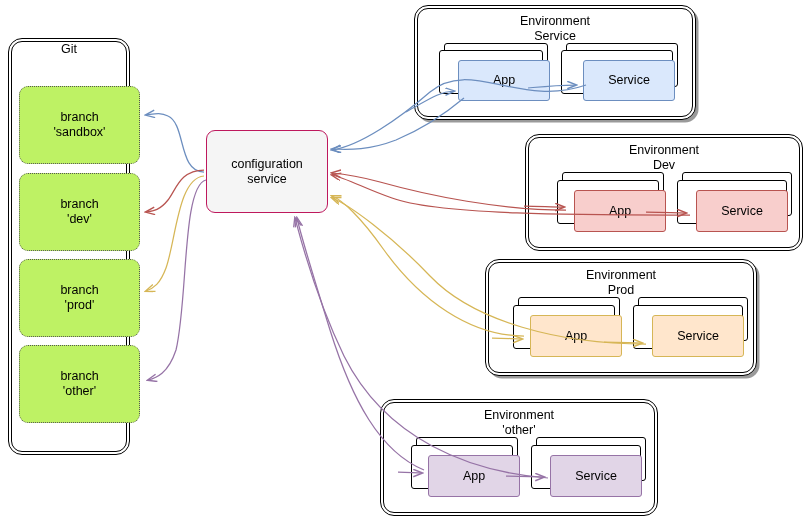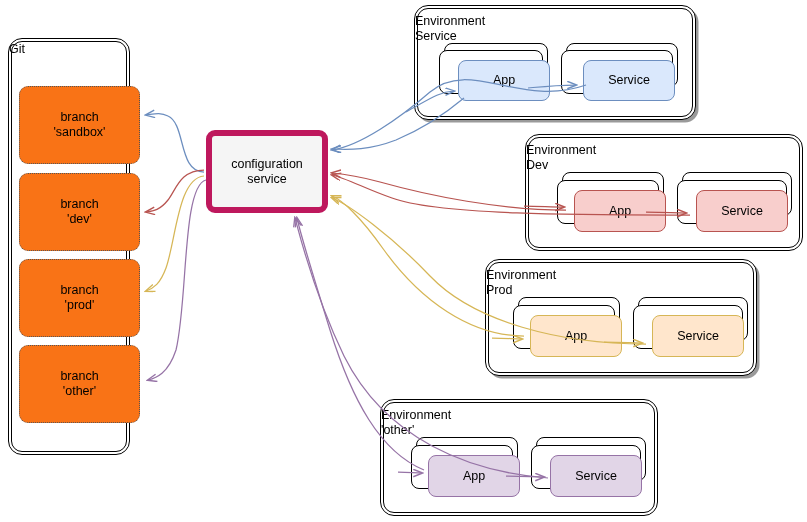--- a/index.html
+++ b/index.html
@@ -11,36 +11,36 @@
 
   
   .node{position:absolute;box-sizing:border-box;}
 
   
   .dbl{border:1px solid #000;border-radius:14px;background:#fff;}
   .dbl:before{content:"";position:absolute;left:2px;top:2px;right:2px;bottom:2px;
               border:1px solid #000;border-radius:11px;pointer-events:none;}
   .shadowed{box-shadow:3px 3px 0 -0.5px #9a9a9a;}
 
-  .ctitle{position:absolute;left:0;right:0;font-size:12.5px;
+  .ctitle{position:absolute;left:0;right:0;text-align:center;font-size:12.5px;
           line-height:15px;color:#000;}
 
   
-  .branch{border:1px dotted #555;background:#f97316;border-radius:9px;
+  .branch{border:1px dotted #555;background:#bef264;border-radius:9px;
           display:flex;align-items:center;justify-content:center;text-align:center;
           font-size:12.5px;line-height:15px;}
 
   
-  .confsvc{background:#f5f5f5;border:6px solid #be185d;border-radius:9px;
+  .confsvc{background:#f5f5f5;border:1px solid #be185d;border-radius:9px;
            display:flex;align-items:center;justify-content:center;text-align:center;
            font-size:12.5px;line-height:15px;}
 
   
   .stack{position:absolute;}
-  .stack .card{position:absolute;box-sizing:border-box;border-radius:8px;}
+  .stack .card{position:absolute;box-sizing:border-box;border-radius:3px;}
   .stack .back{background:#fff;border:1px solid #000;}
   .stack .front{display:flex;align-items:center;justify-content:center;
                 font-size:12.5px;line-height:15px;text-align:center;}
 </style>
 </head>
 <body>
 
 <div id="stage">
 
   <div class="node dbl" style="left:8px;top:38px;width:122px;height:417px;">

